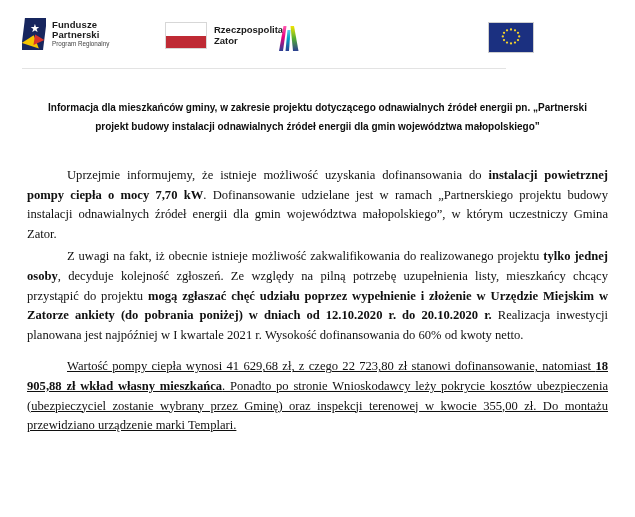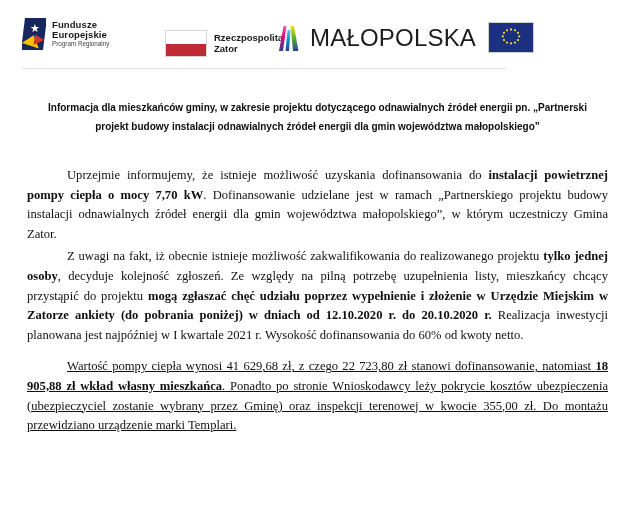--- a/index.html
+++ b/index.html
@@ -98,21 +98,21 @@
   }
   .fe-text .l3 {
     font-family: "Liberation Sans", sans-serif;
     font-size: 6.3px;
     color: #444;
     display: block;
     margin-top: 1.5px;
   }
 
   
-  .rp-block { left: 137px; top: 30px; padding-left: 28px; }
+  .rp-block { left: 137px; top: 22px; padding-left: 28px; }
   .rp-flag {
     width: 40px;
     height: 25px;
     border: 1px solid #d7d7d7;
     margin-right: 7px;
     overflow: hidden;
   }
   .rp-flag .white { height: 50%; background: #ffffff; }
   .rp-flag .red { height: 50%; background: #bf2a34; }
   .rp-text { line-height: 1.12; }
@@ -208,21 +208,21 @@
 
   <div class="logo-block fe-block">
     <div class="fe-mark">
       <div class="fe-quad"></div>
       <div class="fe-yellow"></div>
       <div class="fe-red"></div>
       <div class="fe-star"></div>
     </div>
     <div class="fe-text">
       <span class="l1">Fundusze</span>
-      <span class="l2">Europejskie</span>
+      <span class="l2">Partnerski</span>
       <span class="l3">Program Regionalny</span>
     </div>
   </div>
 
   <div class="logo-block rp-block">
     <div class="rp-flag">
       <div class="white"></div>
       <div class="red"></div>
     </div>
     <div class="rp-text">
@@ -249,21 +249,20 @@
             <stop offset="0" stop-color="#2b3f92"></stop>
             <stop offset="0.5" stop-color="#52ae32"></stop>
             <stop offset="1" stop-color="#f2e500"></stop>
           </linearGradient>
         </defs>
         <polygon points="2,27 6.5,2 9.5,2 6.0,27" fill="url(#g1)"></polygon>
         <polygon points="8.5,27 10.5,6 13.5,6 12.0,27" fill="url(#g2)"></polygon>
         <polygon points="16,27 13.5,2 17.0,2 21.5,27" fill="url(#g3)"></polygon>
       </svg>
     </div>
-    <div class="mp-text">MAŁOPOLSKA</div>
   </div>
 
   <div class="logo-block ue-block">
     <div class="ue-flag">
       <svg width="44" height="29" viewBox="0 0 44 29">
         <g fill="#f3d22b">
           <circle cx="22" cy="6.5" r="1.15"></circle>
           <circle cx="26" cy="7.3" r="1.15"></circle>
           <circle cx="29" cy="9.8" r="1.15"></circle>
           <circle cx="30.2" cy="13.4" r="1.15"></circle>

